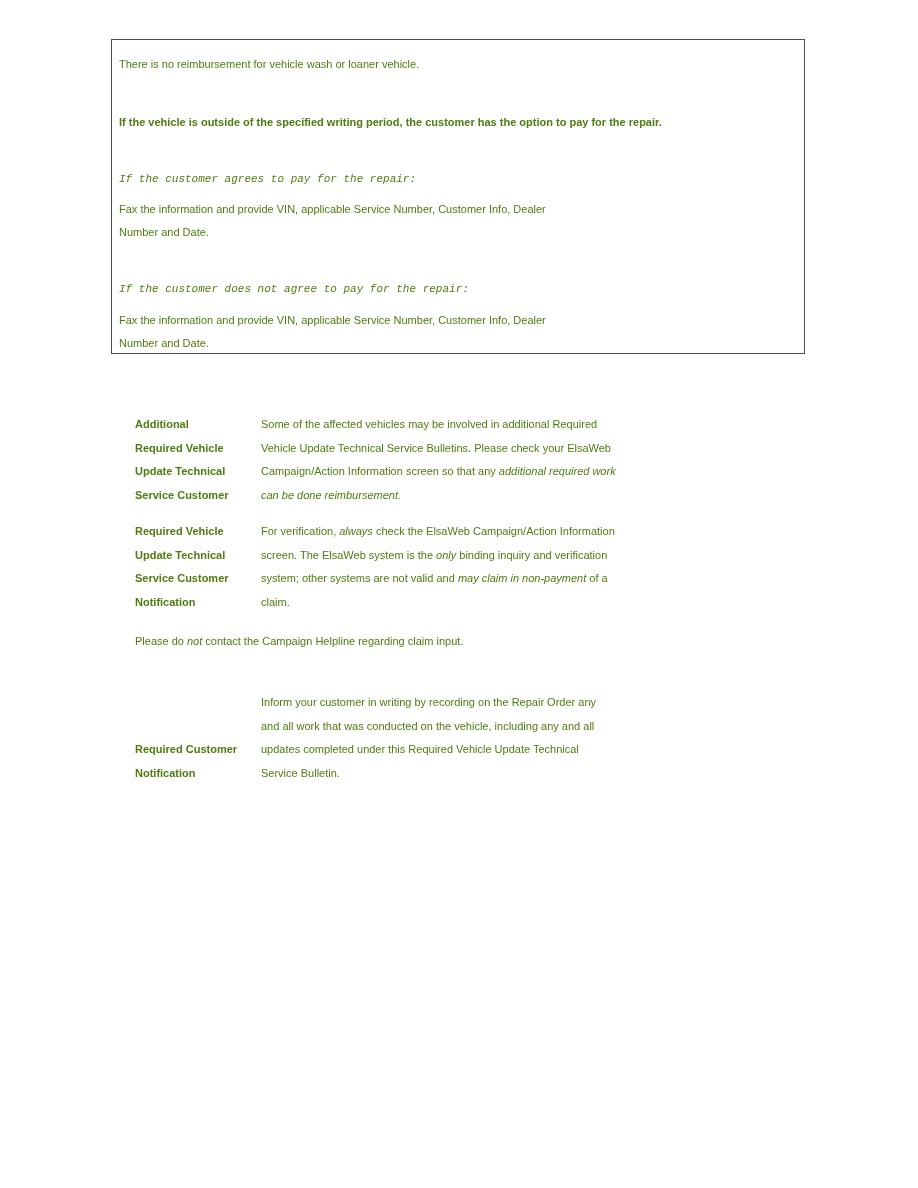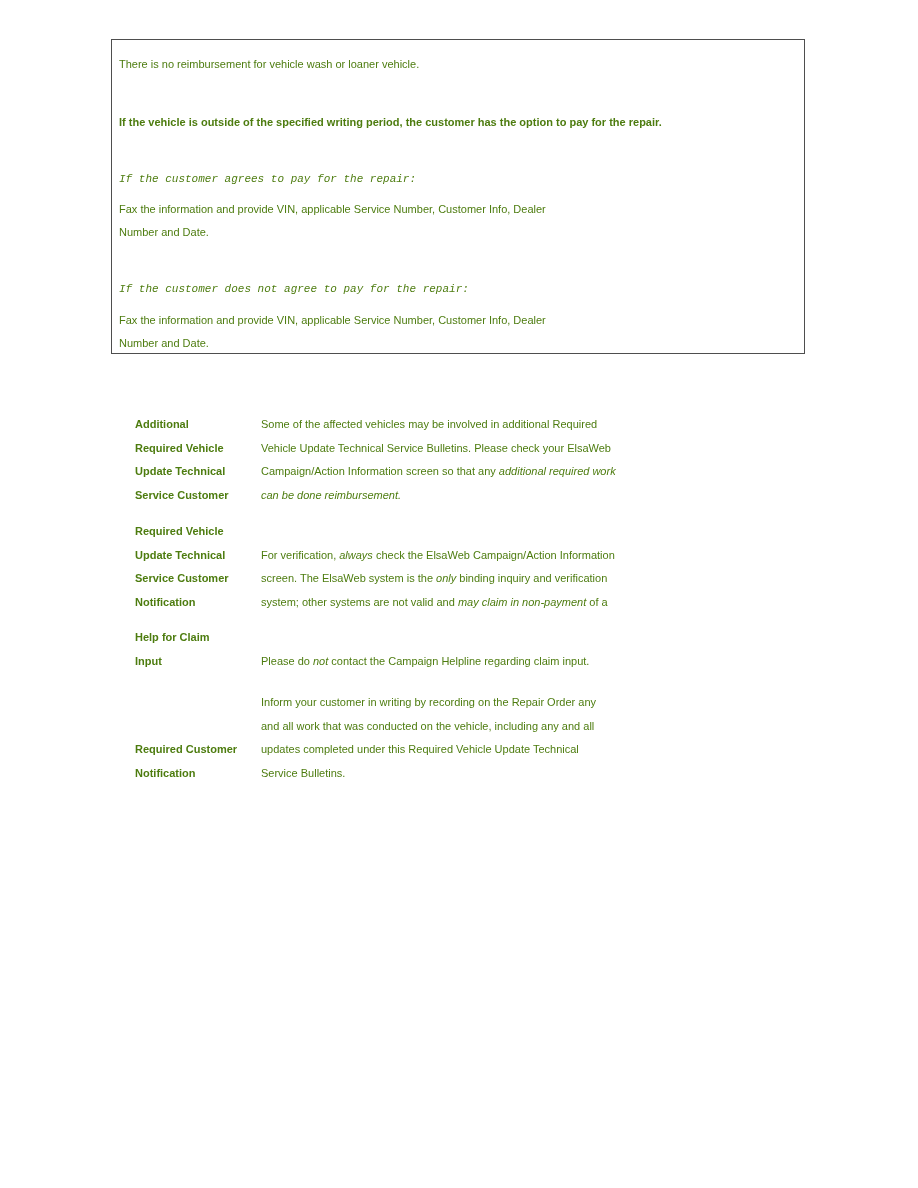--- a/index.html
+++ b/index.html
@@ -94,39 +94,36 @@
     <div class="row-heading">
       <div>Required Vehicle</div>
       <div>Update Technical</div>
       <div>Service Customer</div>
       <div>Notification</div>
     </div>
     <div class="row-body">
       <div class="body-line"><span>For verification, </span><span class="it">always</span><span> check the ElsaWeb Campaign/Action Information</span></div>
       <div class="body-line"><span>screen. The ElsaWeb system is the </span><span class="it">only</span><span> binding inquiry and verification</span></div>
       <div class="body-line"><span>system; other systems are not valid and </span><span class="it">may claim in non-payment</span><span> of a</span></div>
+      <div class="body-line"><span>claim.</span></div>
     </div>
   </div>
 
   <div class="row" style="top:626px">
-    <div class="row-heading">
-      <div>Help for Claim</div>
-      <div>Input</div>
-    </div>
     <div class="row-body">
       <div class="body-line para-gap"><span>Please do </span><span class="it">not</span><span> contact the Campaign Helpline regarding claim input.</span></div>
     </div>
   </div>
 
   <div class="row" style="top:691px">
     <div class="row-heading">
       <div>Required Customer</div>
       <div>Notification</div>
     </div>
     <div class="row-body">
       <div class="body-line"><span>Inform your customer in writing by recording on the Repair Order any</span></div>
       <div class="body-line"><span>and all work that was conducted on the vehicle, including any and all</span></div>
       <div class="body-line"><span>updates completed under this Required Vehicle Update Technical</span></div>
-      <div class="body-line"><span>Service Bulletins.</span></div>
+      <div class="body-line"><span>Service Bulletin.</span></div>
     </div>
   </div>
 
 </div>
 
 </body></html>

